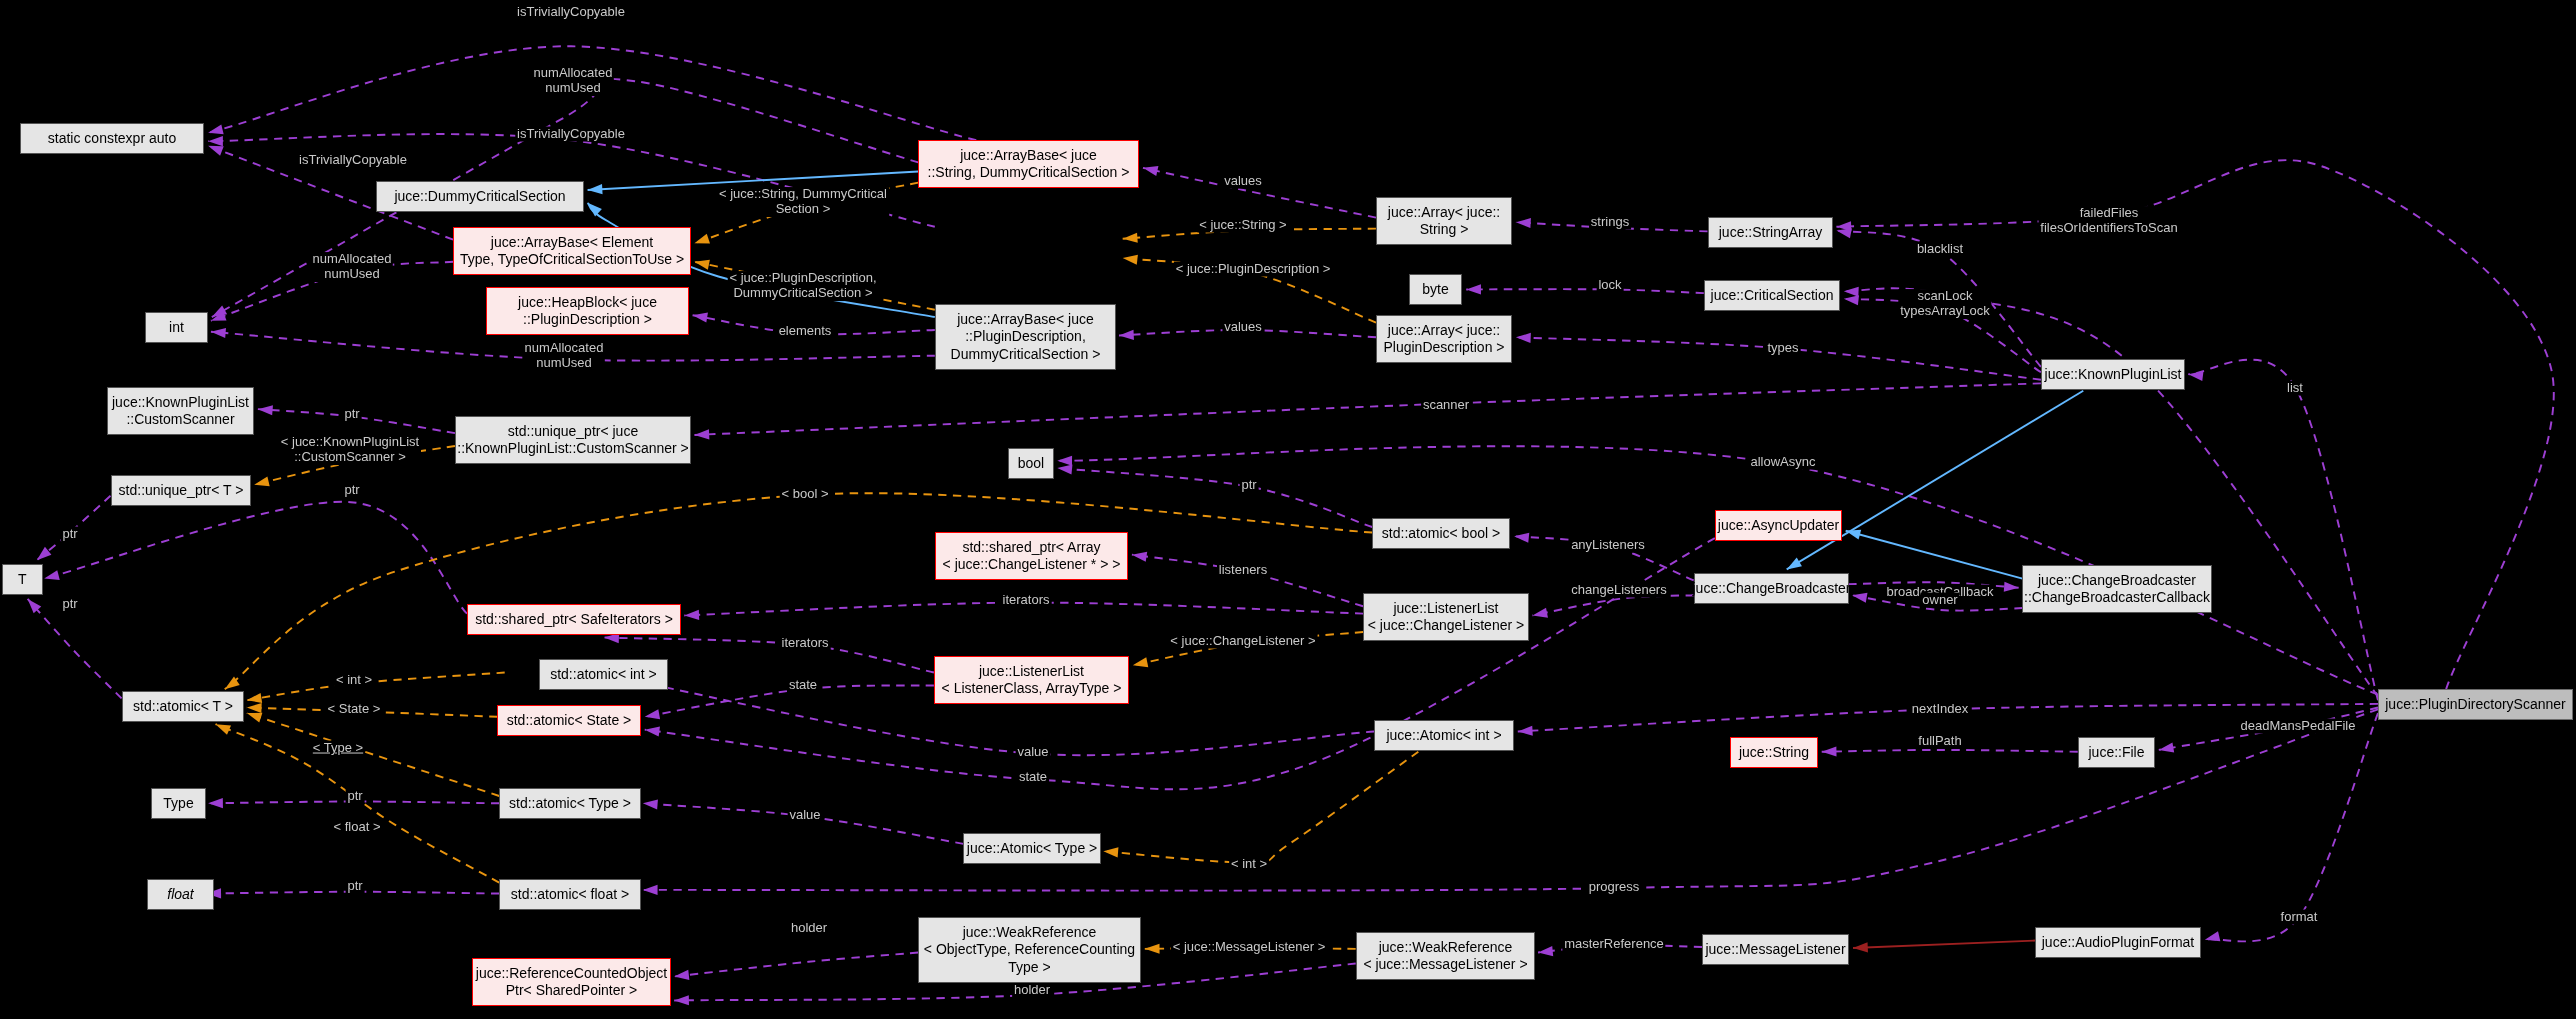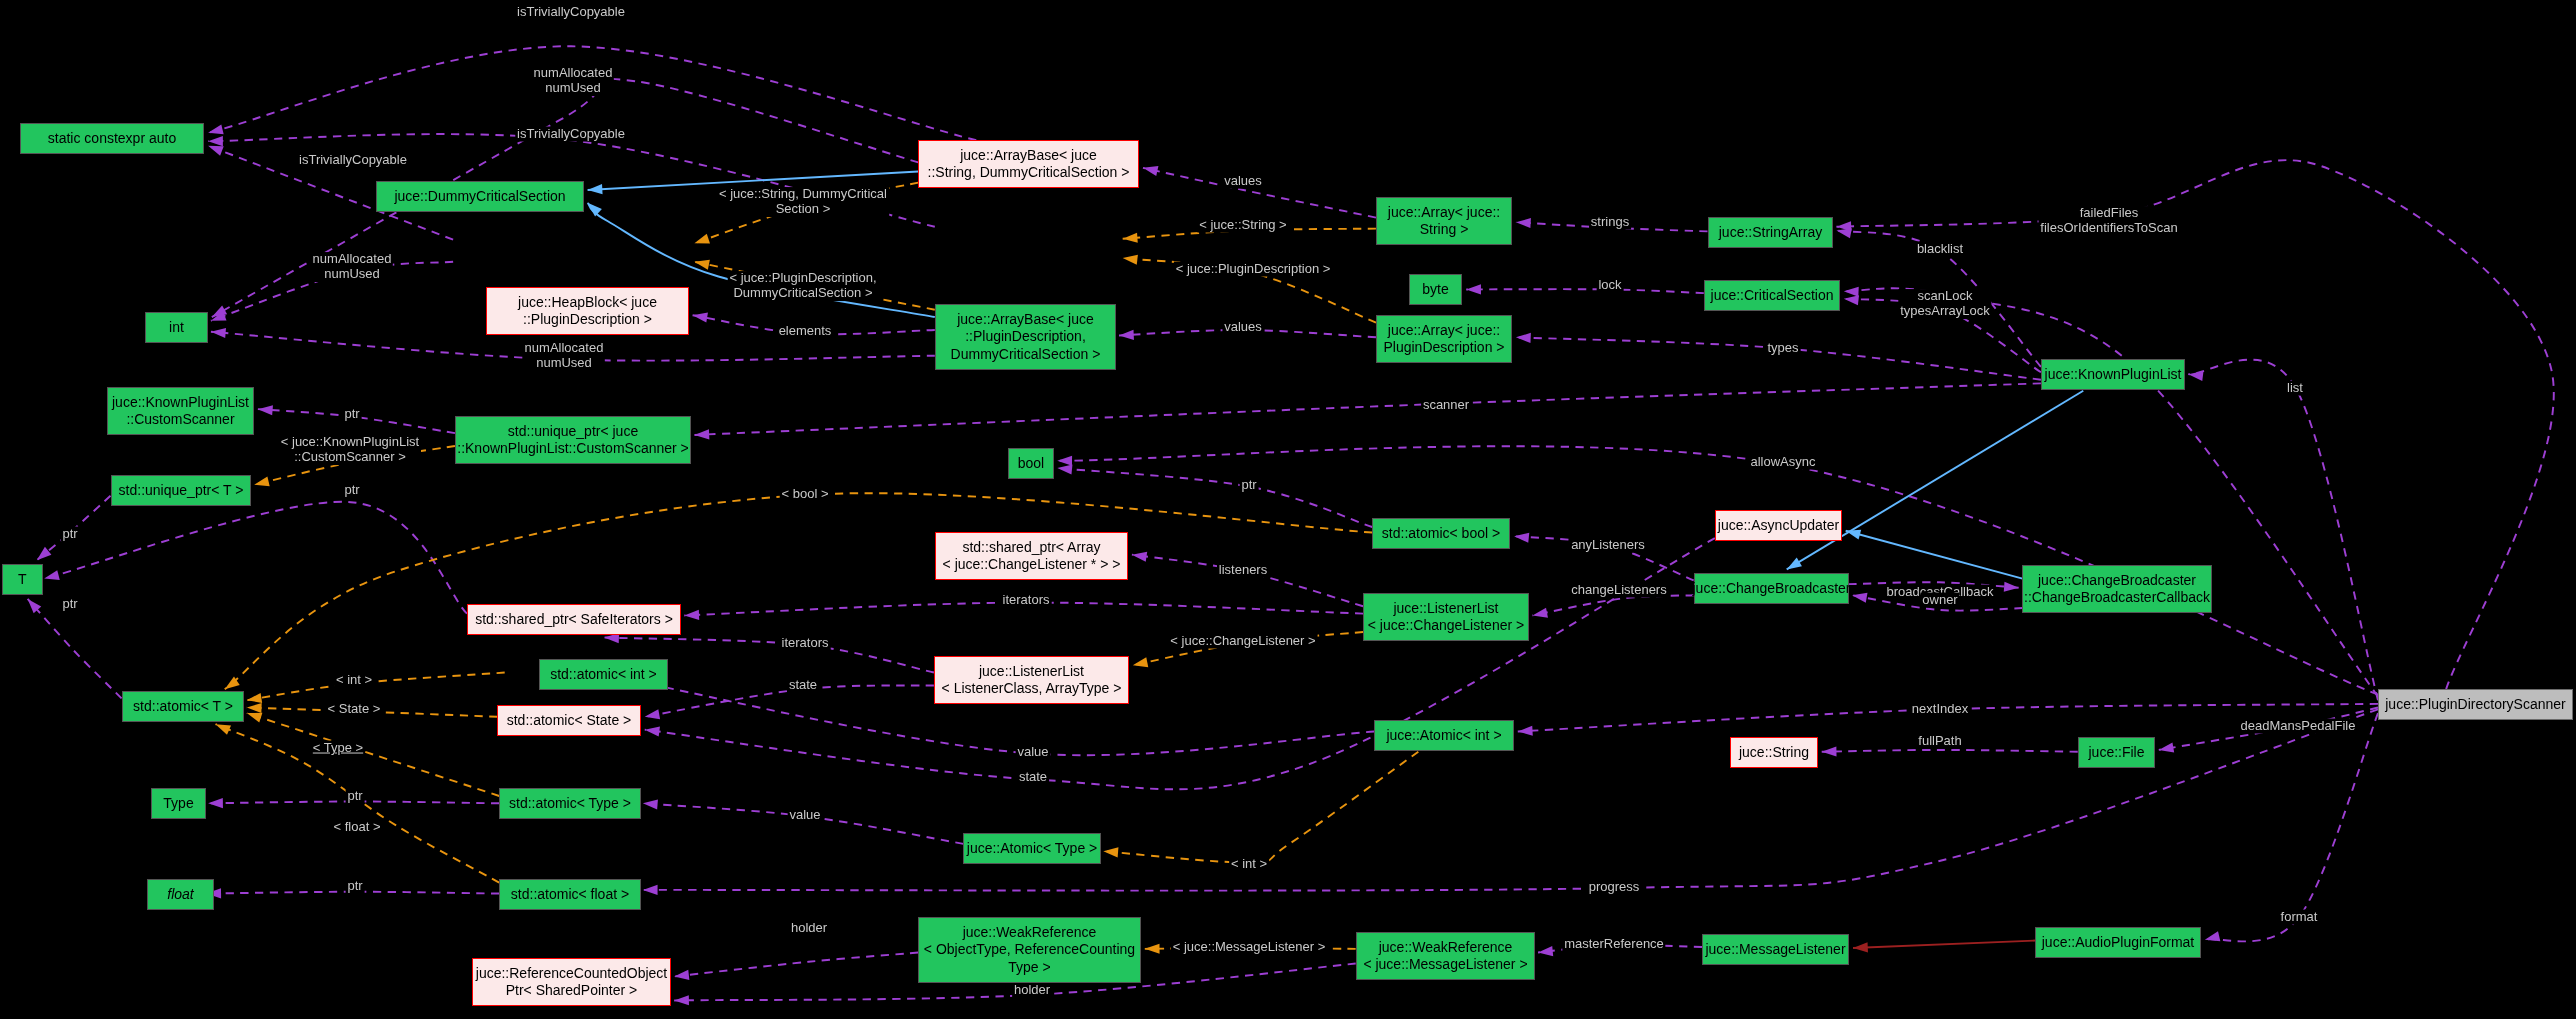--- a/index.html
+++ b/index.html
@@ -1,20 +1,20 @@
 <!DOCTYPE html>
 <html style="font-size:14.7px"><head>
 <meta charset="utf-8">
 <style>
   html,body{margin:0;padding:0;background:#000;}
   #stage{position:relative;width:2576px;height:1020px;background:#000;overflow:hidden;
          font-family:"Liberation Sans",sans-serif;}
   #edges{position:absolute;left:0;top:0;}
   .node{position:absolute;display:flex;align-items:center;justify-content:center;
-        text-align:center;font-size:14px;line-height:1.22;color:#000;background:#22c55e;
+        text-align:center;font-size:14px;line-height:1.22;color:#000;background:#e5e5e5;
         border:1.5px solid #545454;box-sizing:border-box;padding:0.9px 3.7px;white-space:pre;
         cursor:pointer;}
   .node.red{background:#fce9e9;border:1.8px solid #ff0000;}
   .node.main{background:#bdbdbd;border:1.5px solid #6b6b6b;}
   .elabel{position:absolute;transform:translate(-50%,-50%);font-size:13px;line-height:1.15;
         color:#c9c9c9;background:#000;white-space:pre;text-align:center;padding:0 1.8px;}
 </style>
 </head>
 <body>
 
@@ -207,20 +207,22 @@
     <div class="elabel" style="left: 355px; top: 886px;">ptr</div>
     <div class="elabel" style="left: 1614px; top: 887px;">progress</div>
     <div class="elabel" style="left: 809px; top: 928px;">holder</div>
     <div class="elabel" style="left: 1249px; top: 947px;">&lt; juce::MessageListener &gt;</div>
     <div class="elabel" style="left: 1614px; top: 944px;">masterReference</div>
     <div class="elabel" style="left: 2299px; top: 917px;">format</div>
     <div class="elabel" style="left: 1032px; top: 990px;">holder</div>
     <div class="elabel" style="left: 70px; top: 604px;">ptr</div>
     <div class="node" style="left: 20px; top: 123px; width: 184px; height: 31px;">static constexpr auto</div>
     <div class="node" style="left: 376px; top: 181px; width: 208px; height: 31px;">juce::DummyCriticalSection</div>
+    <div class="node red" style="left: 453px; top: 227px; width: 238px; height: 48px;">juce::ArrayBase&lt; Element
+Type, TypeOfCriticalSectionToUse &gt;</div>
     <div class="node red" style="left: 486px; top: 287px; width: 203px; height: 48px;">juce::HeapBlock&lt; juce
 ::PluginDescription &gt;</div>
     <div class="node" style="left: 145px; top: 312px; width: 63px; height: 31px;">int</div>
     <div class="node" style="left: 107px; top: 387px; width: 147px; height: 48px;">juce::KnownPluginList
 ::CustomScanner</div>
     <div class="node" style="left: 455px; top: 416px; width: 236px; height: 48px;">std::unique_ptr&lt; juce
 ::KnownPluginList::CustomScanner &gt;</div>
     <div class="node" style="left: 111px; top: 475px; width: 140px; height: 31px;">std::unique_ptr&lt; T &gt;</div>
     <div class="node" style="left: 1.8px; top: 564px; width: 41px; height: 31px;">T</div>
     <div class="node" style="left: 122px; top: 691px; width: 122px; height: 31px;">std::atomic&lt; T &gt;</div>

